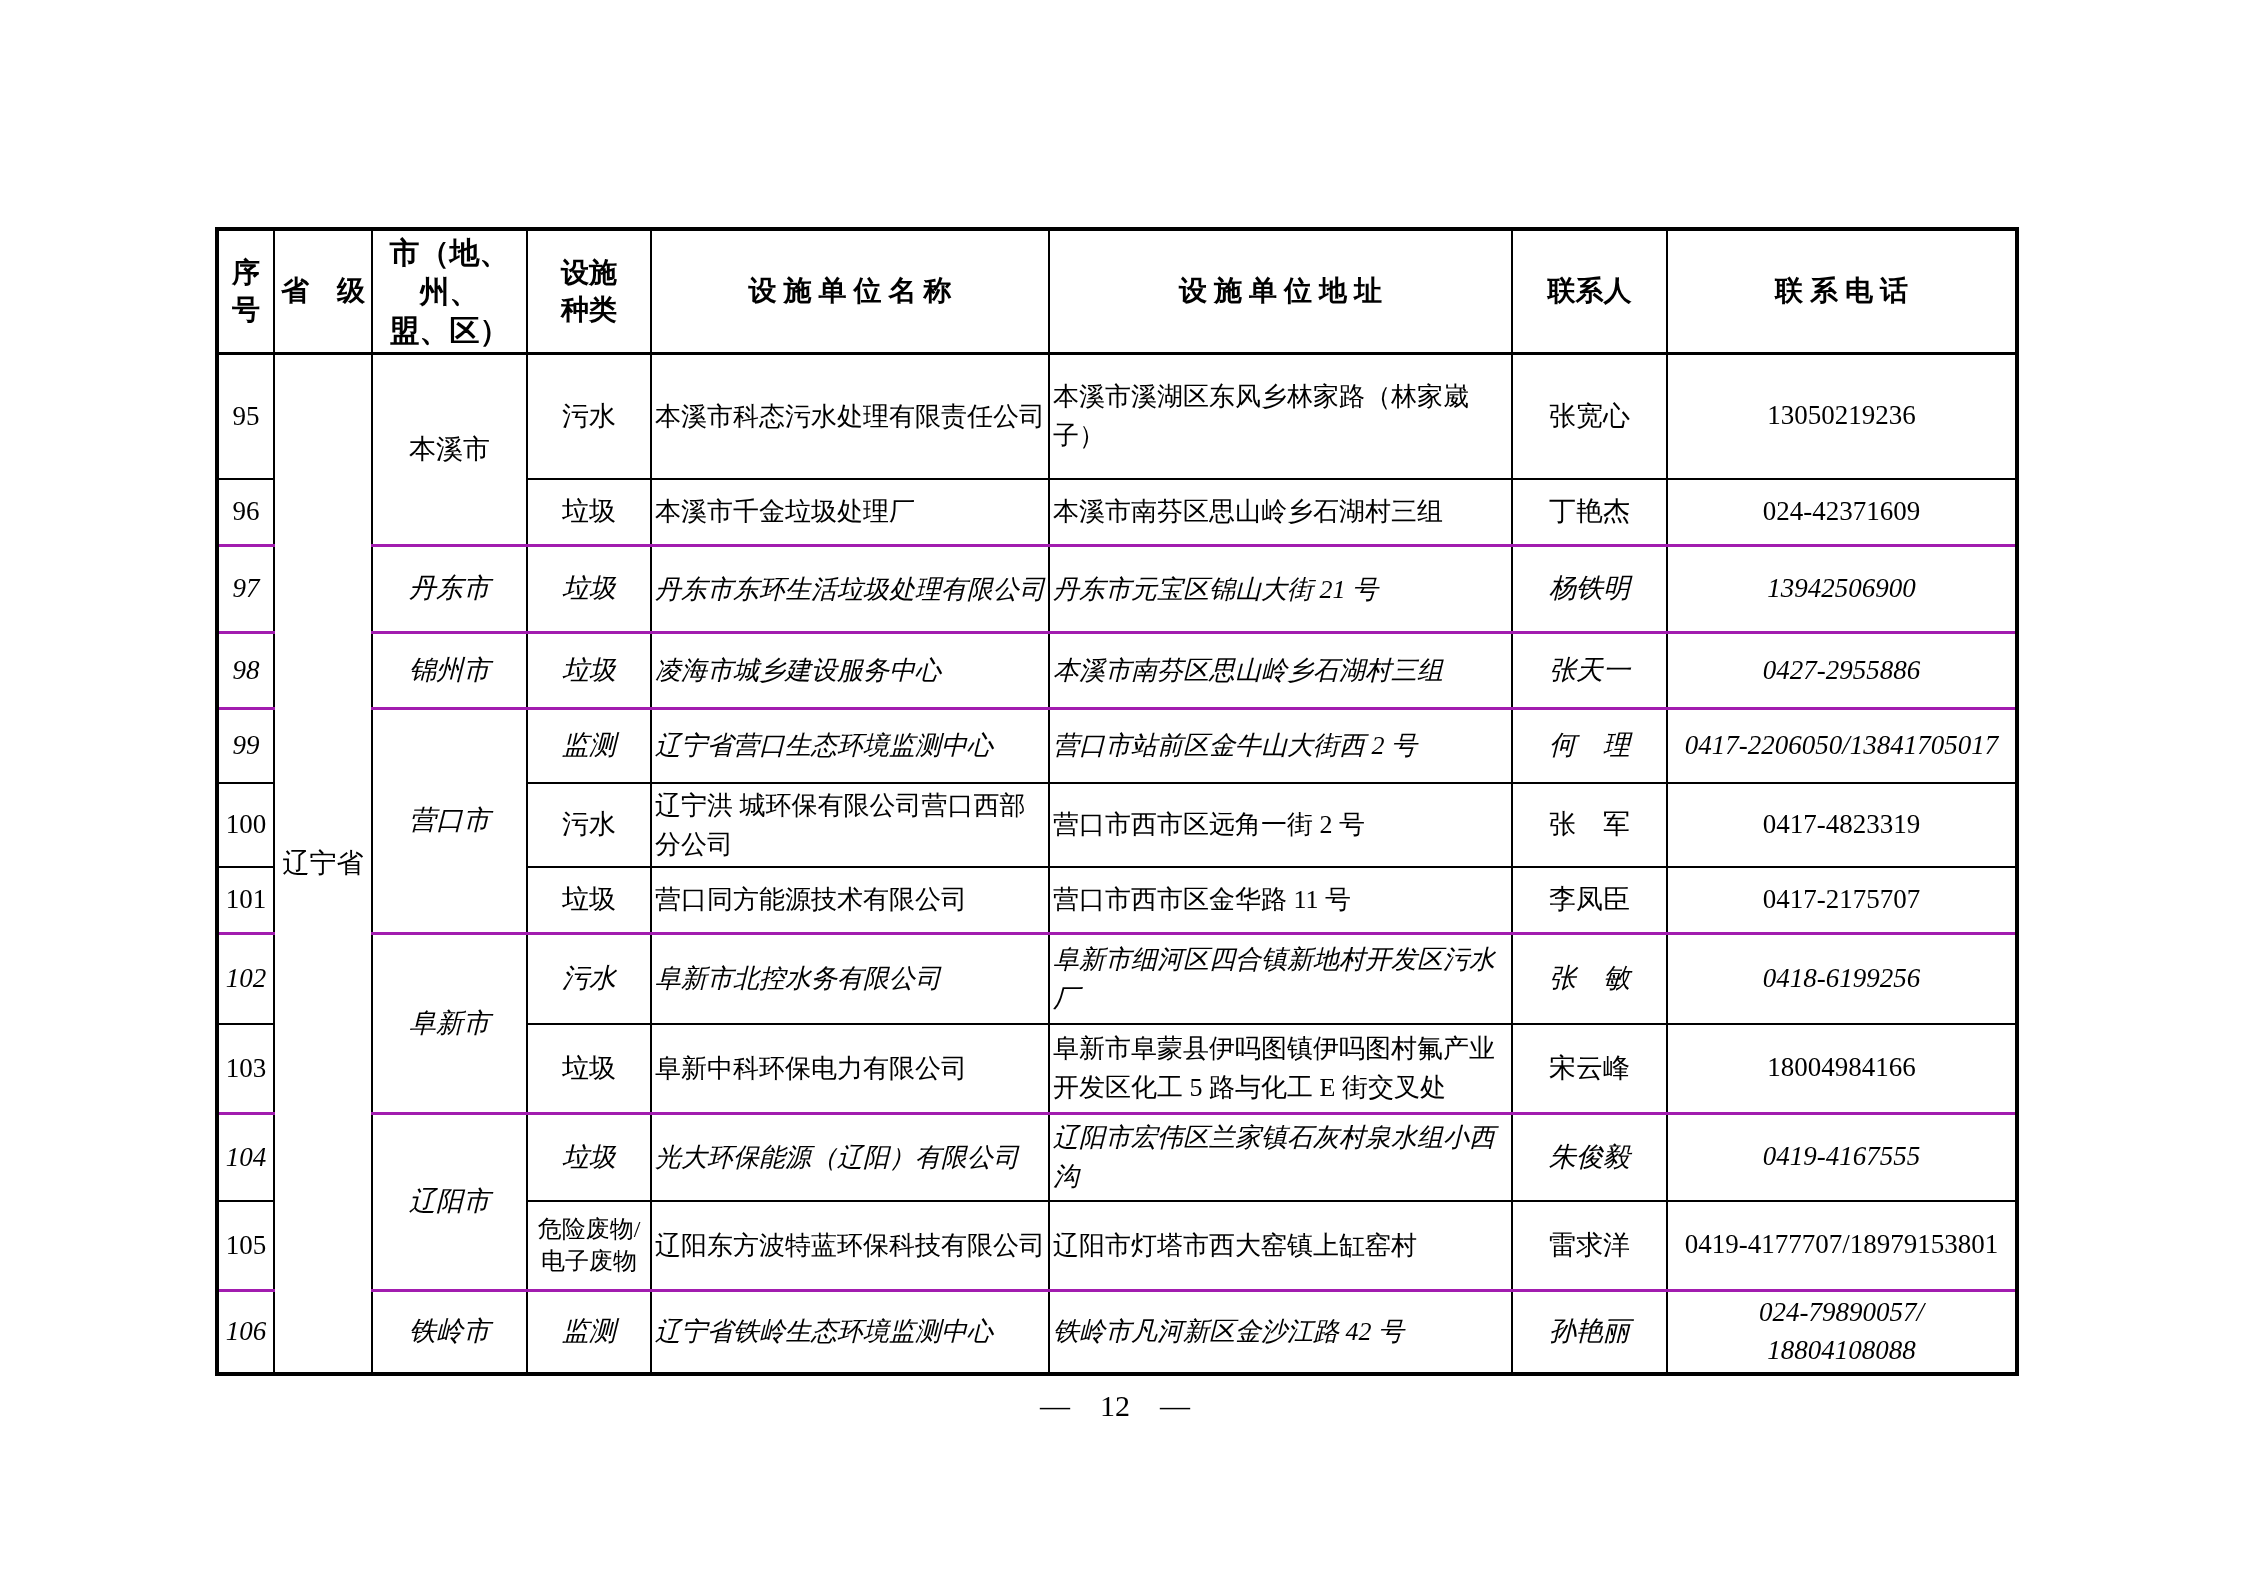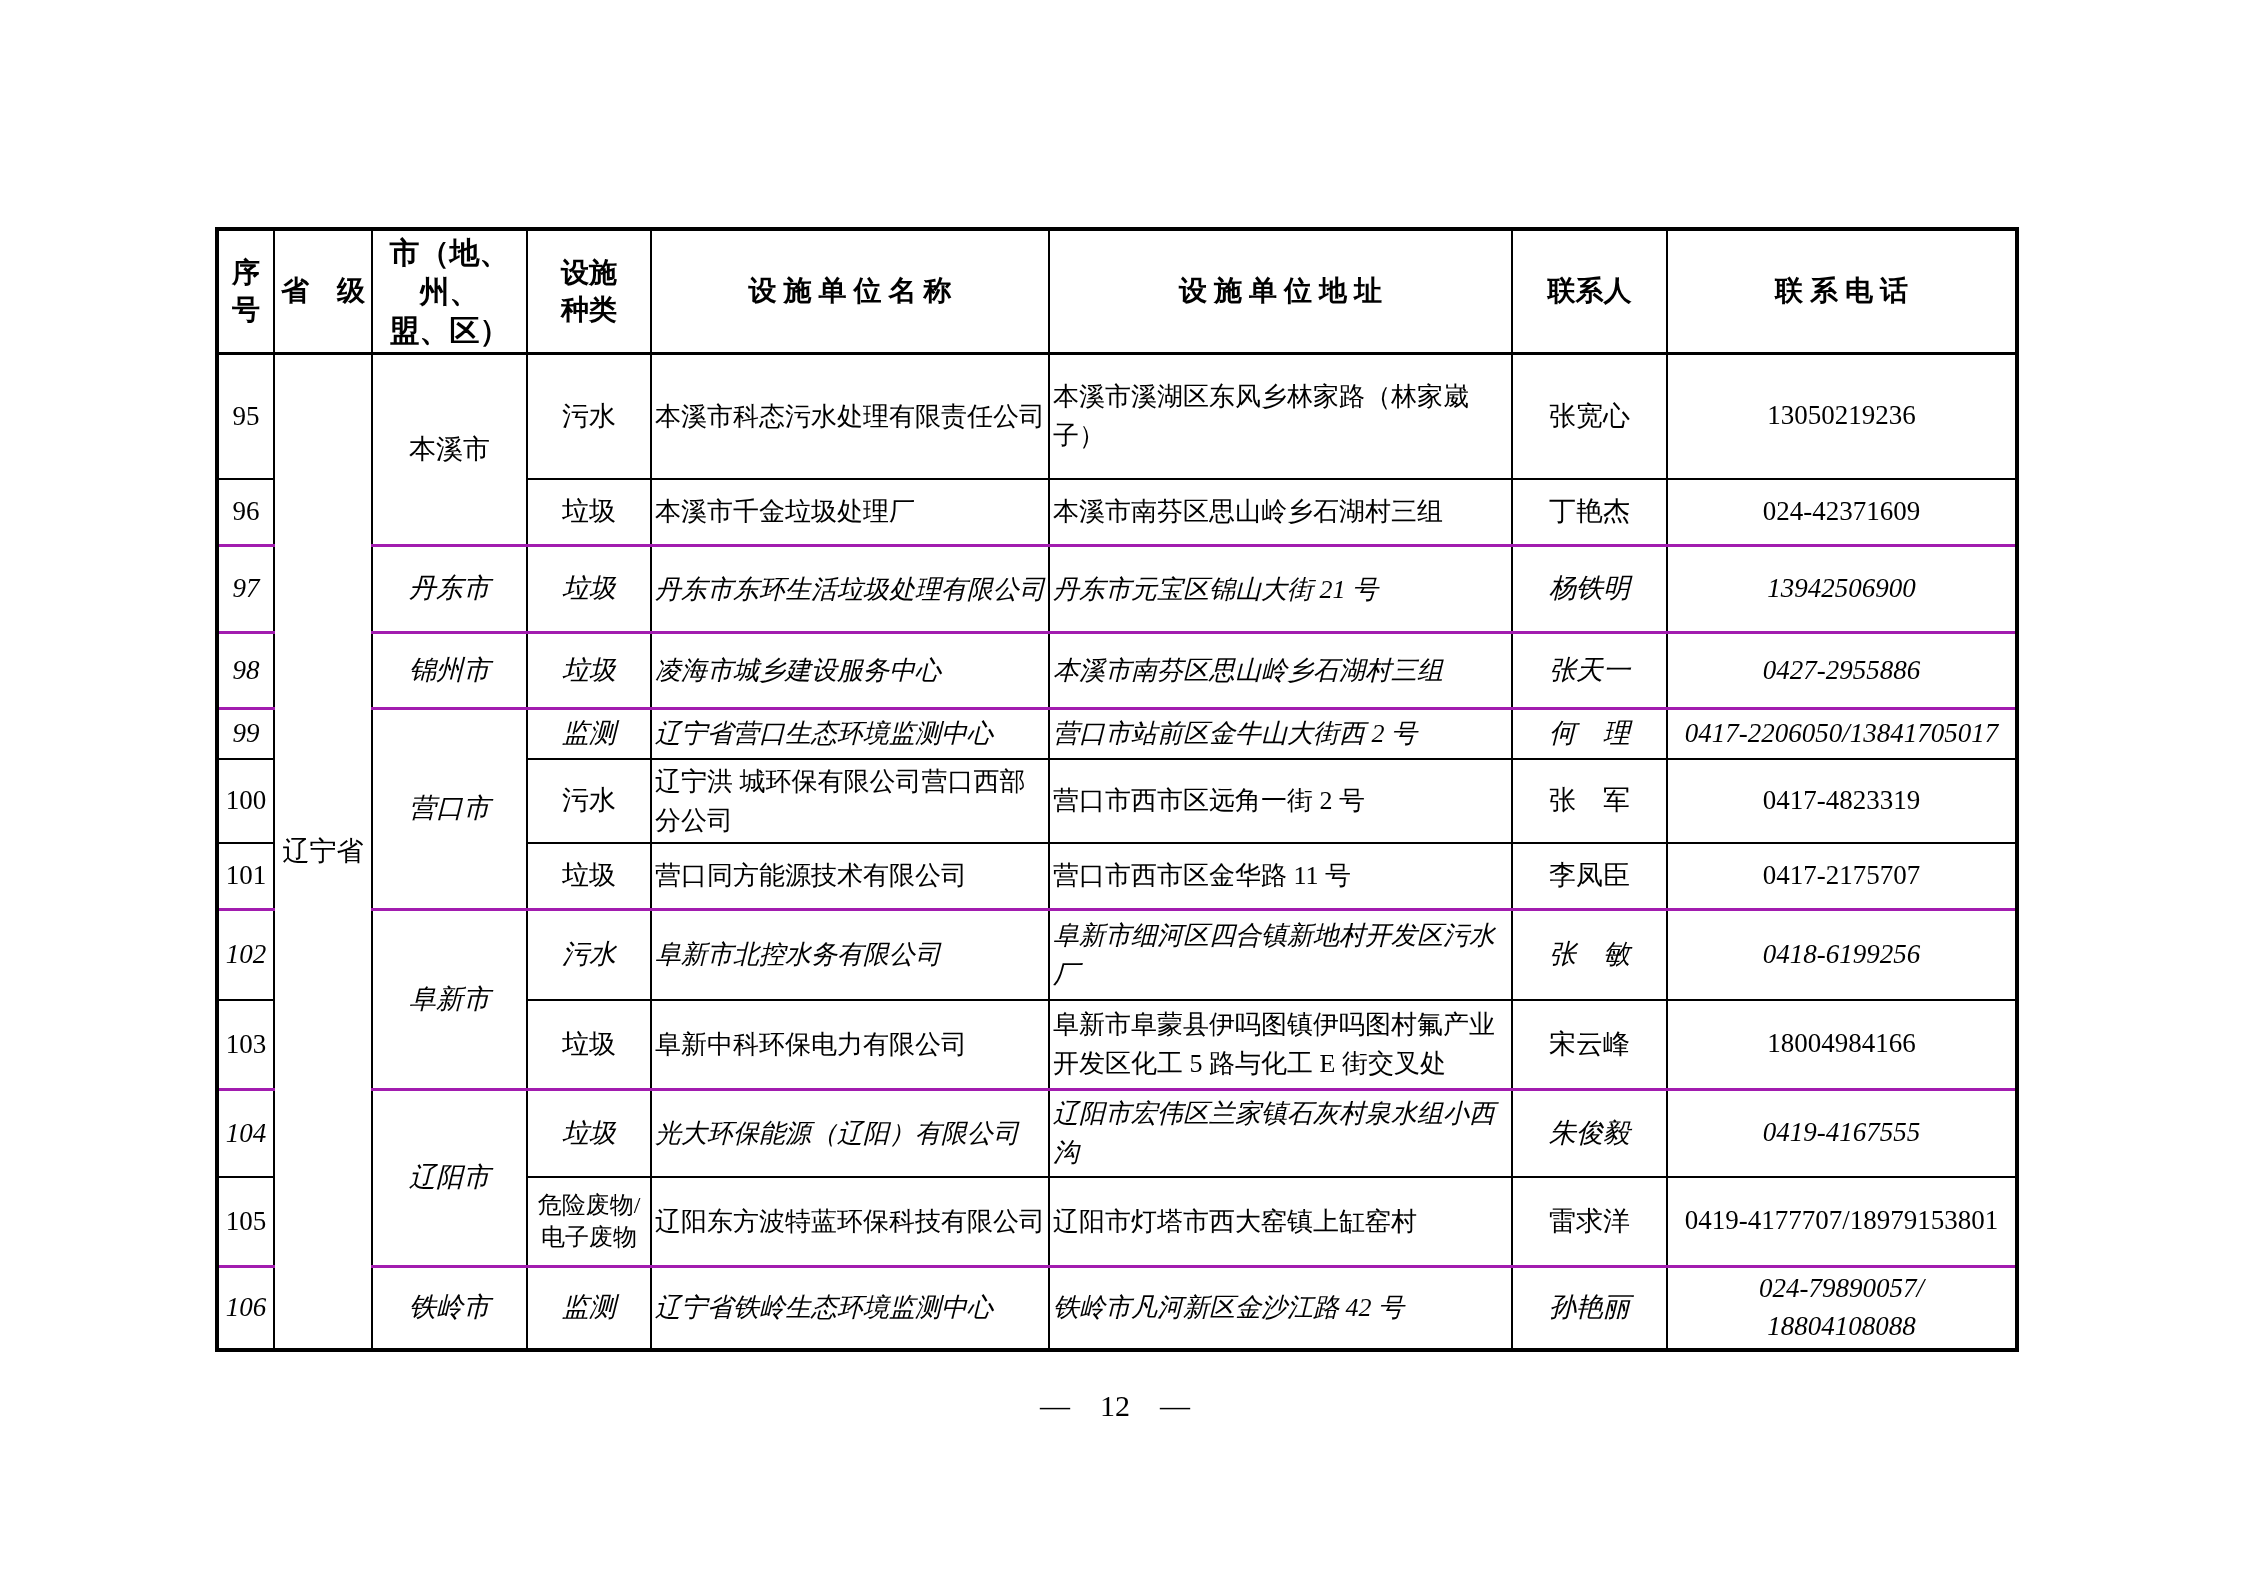--- a/index.html
+++ b/index.html
@@ -119,21 +119,21 @@
   <tr class="grp" style="height:76px">
     <td>98</td>
     <td>锦州市</td>
     <td>垃圾</td>
     <td class="cell-name">凌海市城乡建设服务中心</td>
     <td class="cell-address">本溪市南芬区思山岭乡石湖村三组</td>
     <td>张天一</td>
     <td class="cell-phone">0427-2955886</td>
   </tr>
 
-  <tr class="grp" style="height:50px">
+  <tr class="grp" style="height:74px">
     <td>99</td>
     <td rowspan="3">营口市</td>
     <td>监测</td>
     <td class="cell-name">辽宁省营口生态环境监测中心</td>
     <td class="cell-address">营口市站前区金牛山大街西 2 号</td>
     <td>何　理</td>
     <td class="cell-phone">0417-2206050/13841705017</td>
   </tr>
 
   <tr style="height:69px">

